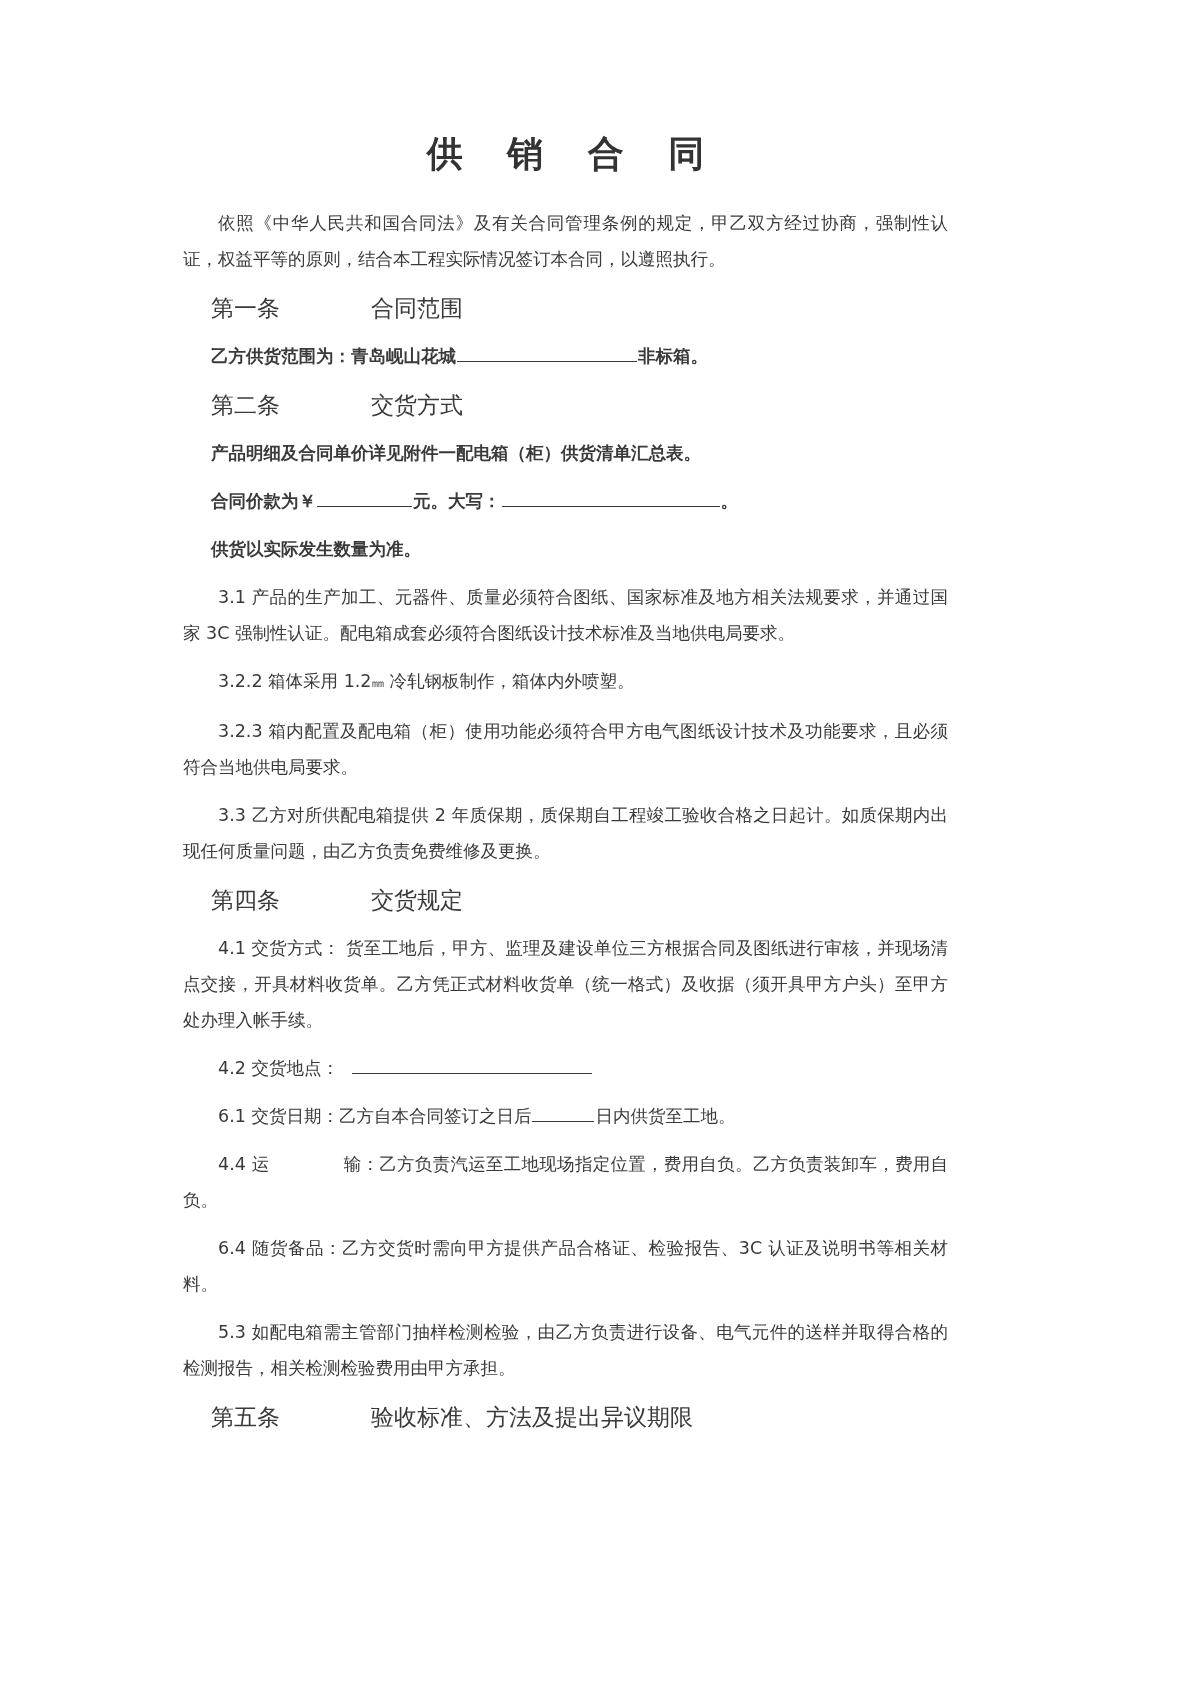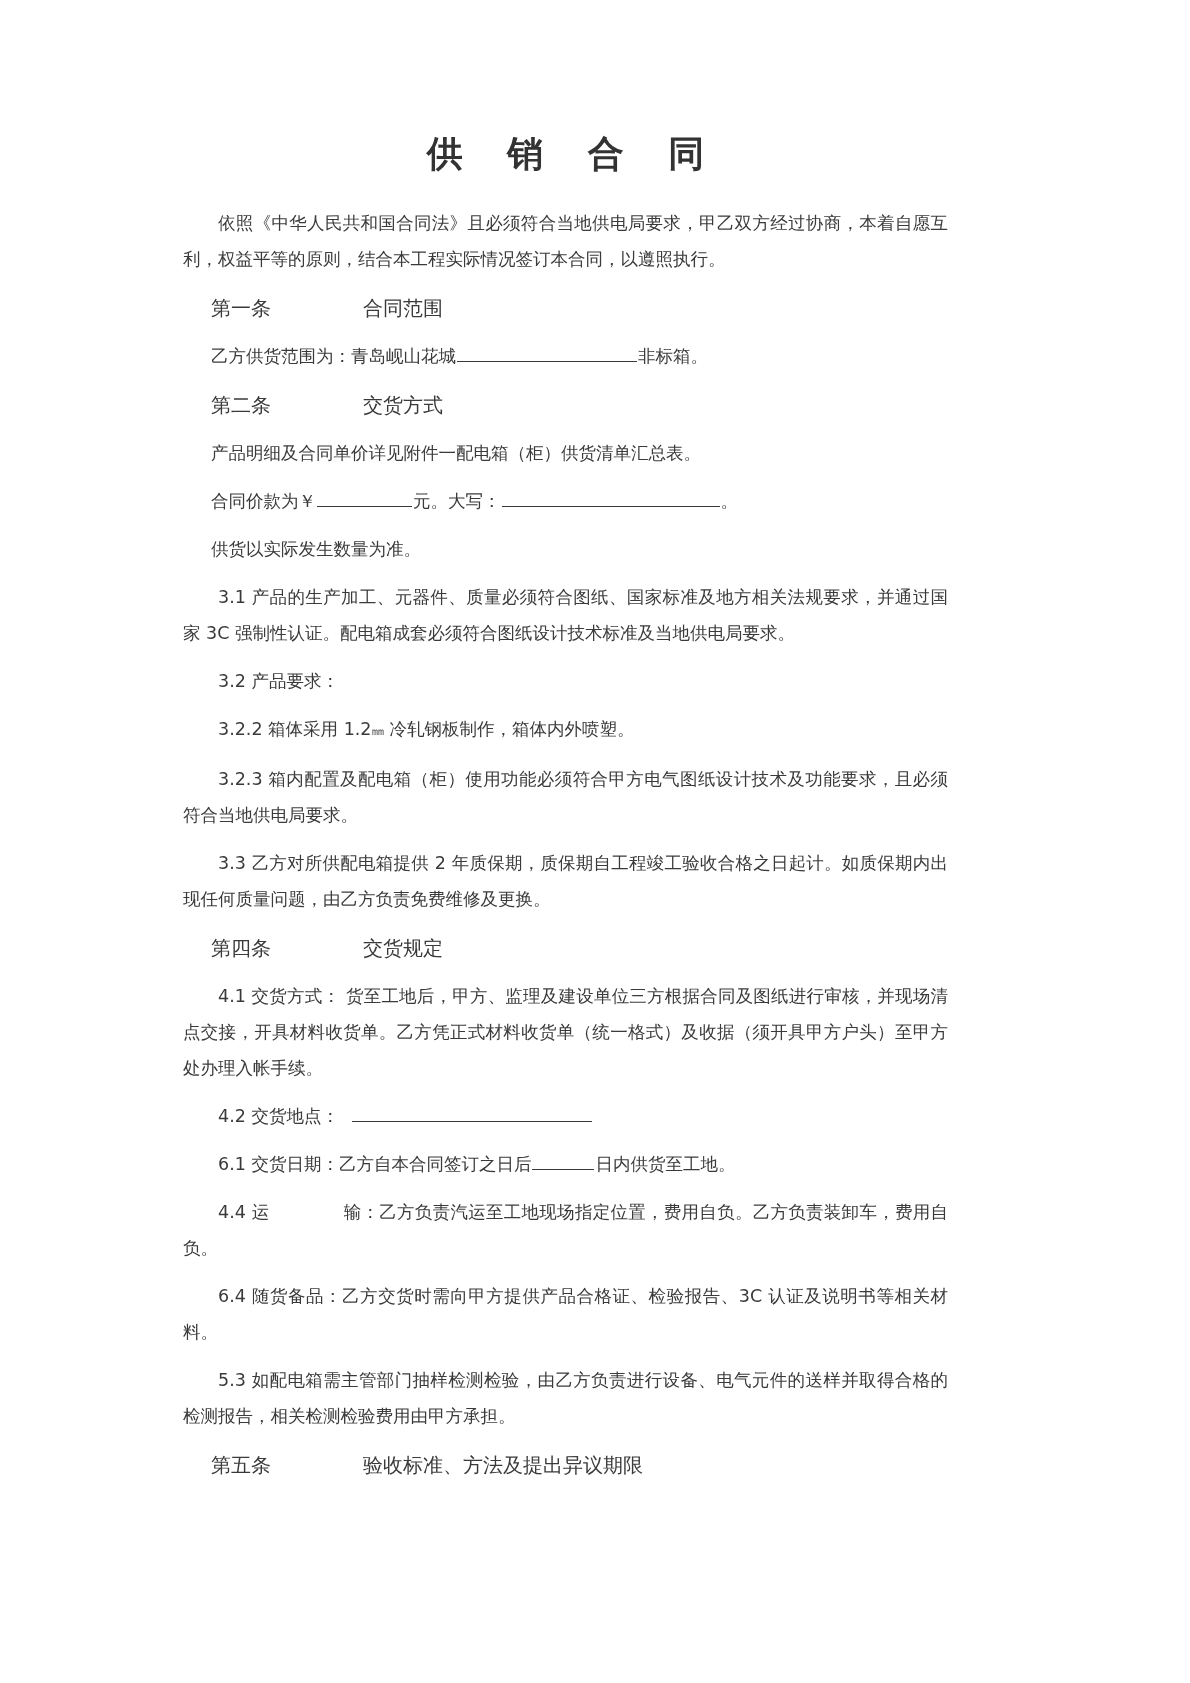--- a/index.html
+++ b/index.html
@@ -43,28 +43,30 @@
     text-justify: inter-ideograph;
     margin: 0 0 12px 0;
     color: #3a3a3a;
     word-break: break-all;
   }
   .para.indent2 {
     text-indent: 35px;
   }
   .para.indent1 {
     text-indent: 28px;
+    font-weight: bold;
   }
   .clause {
-    font-size: 20px;
+    font-size: 23px;
     line-height: 36px;
     margin: 13px 0 12px 0;
     color: #3a3a3a;
     padding-left: 28px;
     display: flex;
+    gap: 8px;
   }
   .clause .clause-no {
     display: inline-block;
     width: 152px;
     flex: 0 0 152px;
   }
   .clause .clause-title {
     display: inline-block;
   }
   .blank-line {
@@ -93,21 +95,21 @@
   }
 </style>
 </head>
 <body>
 
 <div class="page">
   <div class="content">
 
     <h1 class="doc-title">供 销 合 同</h1>
 
-    <p class="para indent2">依照《中华人民共和国合同法》且必须符合当地供电局要求，甲乙双方经过协商，本着自愿互利，权益平等的原则，结合本工程实际情况签订本合同，以遵照执行。</p>
+    <p class="para indent2">依照《中华人民共和国合同法》及有关合同管理条例的规定，甲乙双方经过协商，强制性认证，权益平等的原则，结合本工程实际情况签订本合同，以遵照执行。</p>
 
     <div class="clause">
       <span class="clause-no">第一条</span>
       <span class="clause-title">合同范围</span>
     </div>
 
     <p class="para indent1"><span>乙方供货范围为：青岛岘山花城</span><span class="blank-line bl-md"></span><span>非标箱。</span></p>
 
     <div class="clause">
       <span class="clause-no">第二条</span>
@@ -116,21 +118,20 @@
 
     <p class="para indent1">产品明细及合同单价详见附件一配电箱（柜）供货清单汇总表。</p>
 
     <p class="para indent1"><span>合同价款为￥</span><span class="blank-line bl-sm"></span><span>元。大写：</span><span class="blank-line bl-lg"></span><span>。</span></p>
 
     <p class="para indent1">供货以实际发生数量为准。</p>
 
 
     <p class="para indent2">3.1 产品的生产加工、元器件、质量必须符合图纸、国家标准及地方相关法规要求，并通过国家 3C 强制性认证。配电箱成套必须符合图纸设计技术标准及当地供电局要求。</p>
 
-    <p class="para indent2">3.2 产品要求：</p>
 
     <p class="para indent2"><span>3.2.2  箱体采用 1.2</span><span class="unit-mm">㎜</span><span> 冷轧钢板制作，箱体内外喷塑。</span></p>
 
     <p class="para indent2">3.2.3  箱内配置及配电箱（柜）使用功能必须符合甲方电气图纸设计技术及功能要求，且必须符合当地供电局要求。</p>
 
     <p class="para indent2">3.3 乙方对所供配电箱提供 2 年质保期，质保期自工程竣工验收合格之日起计。如质保期内出现任何质量问题，由乙方负责免费维修及更换。</p>
 
 
     <div class="clause">
       <span class="clause-no">第四条</span>

